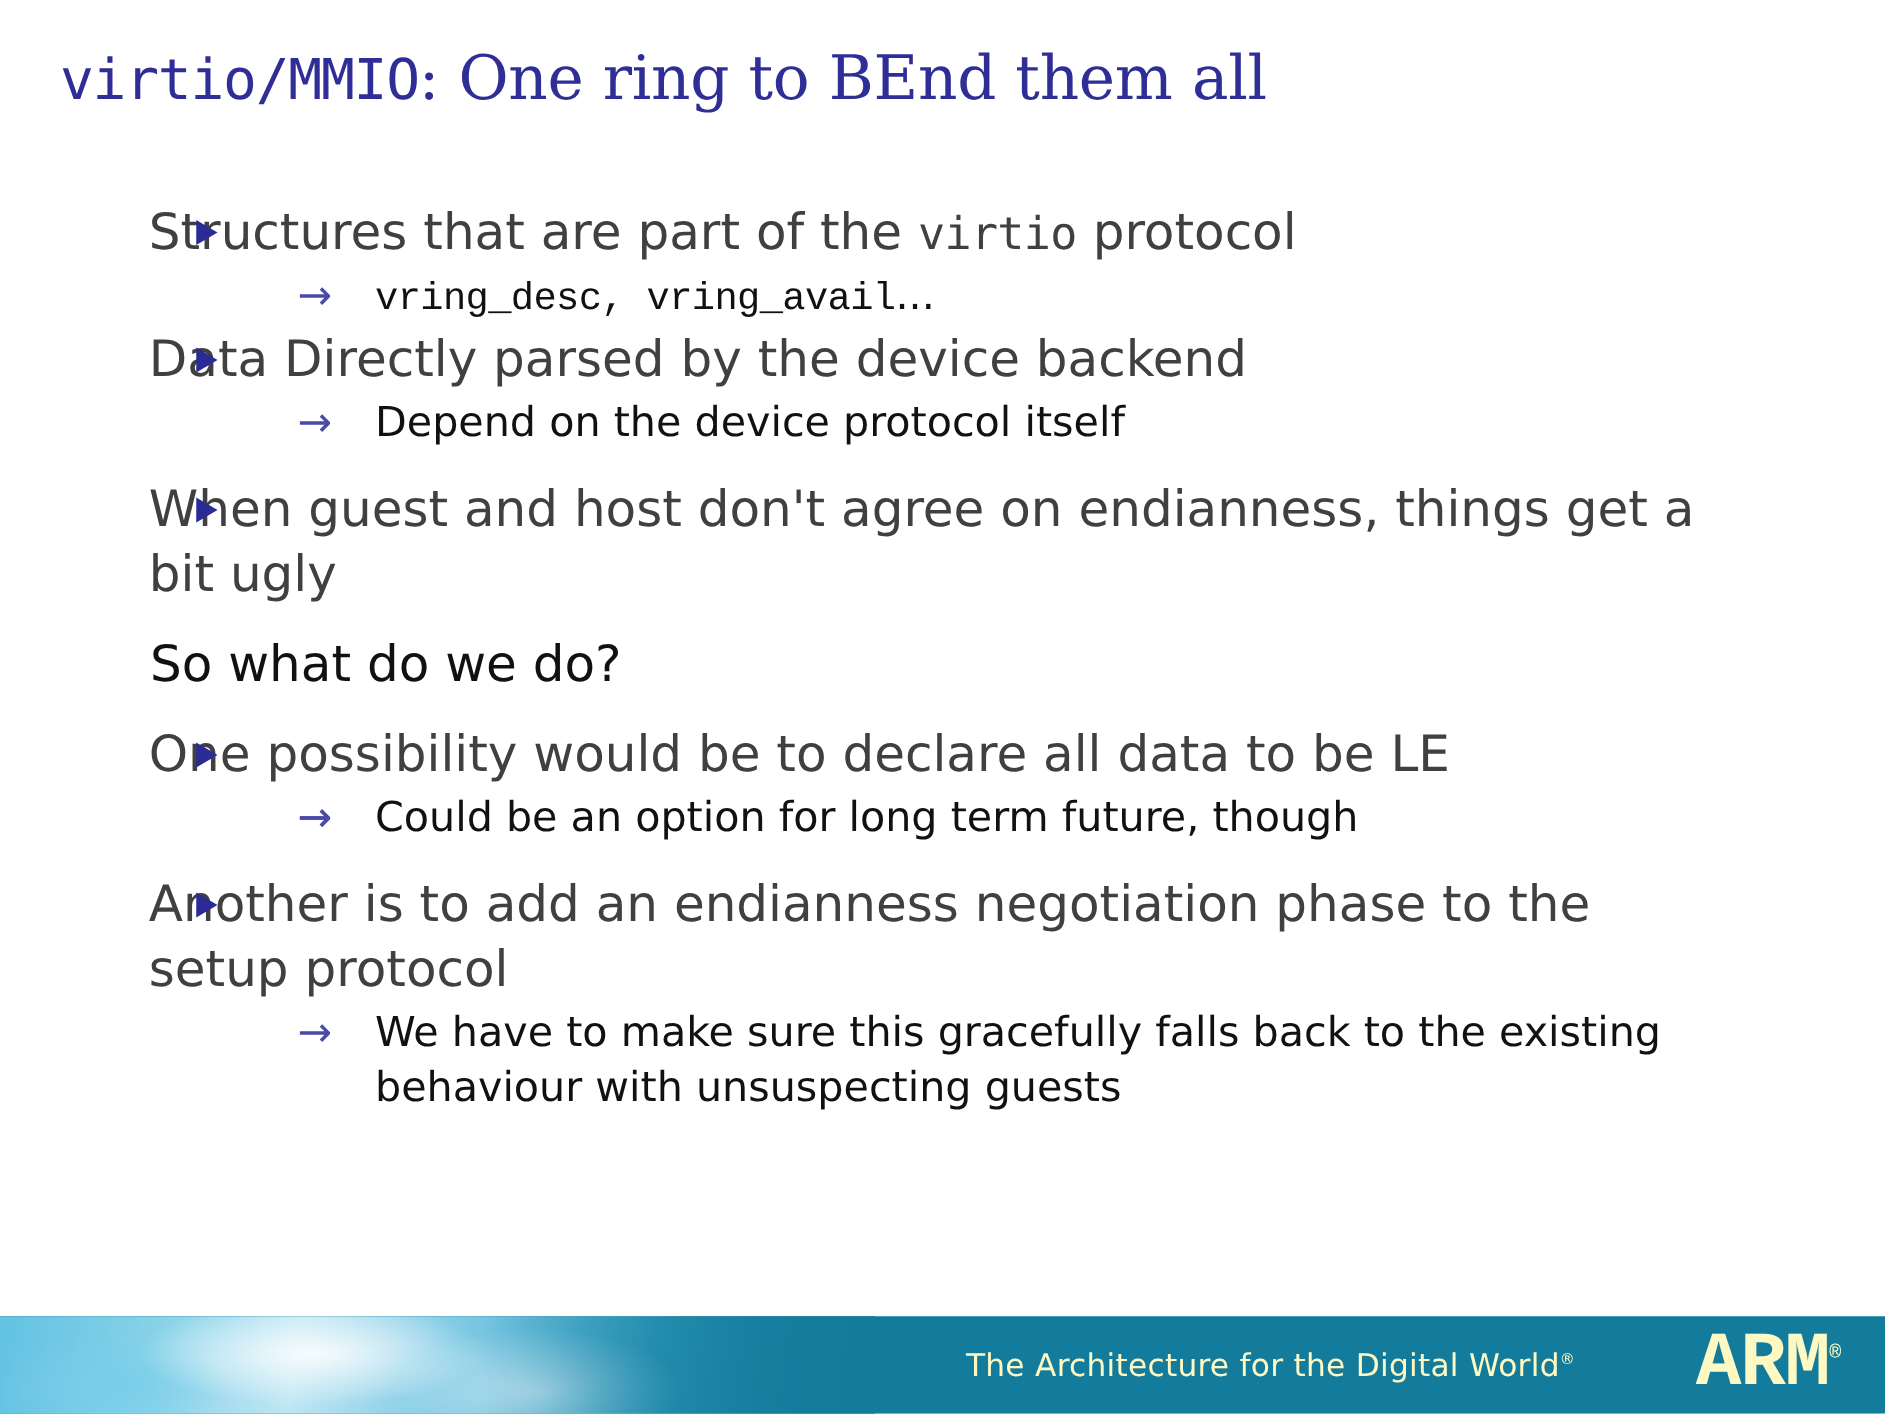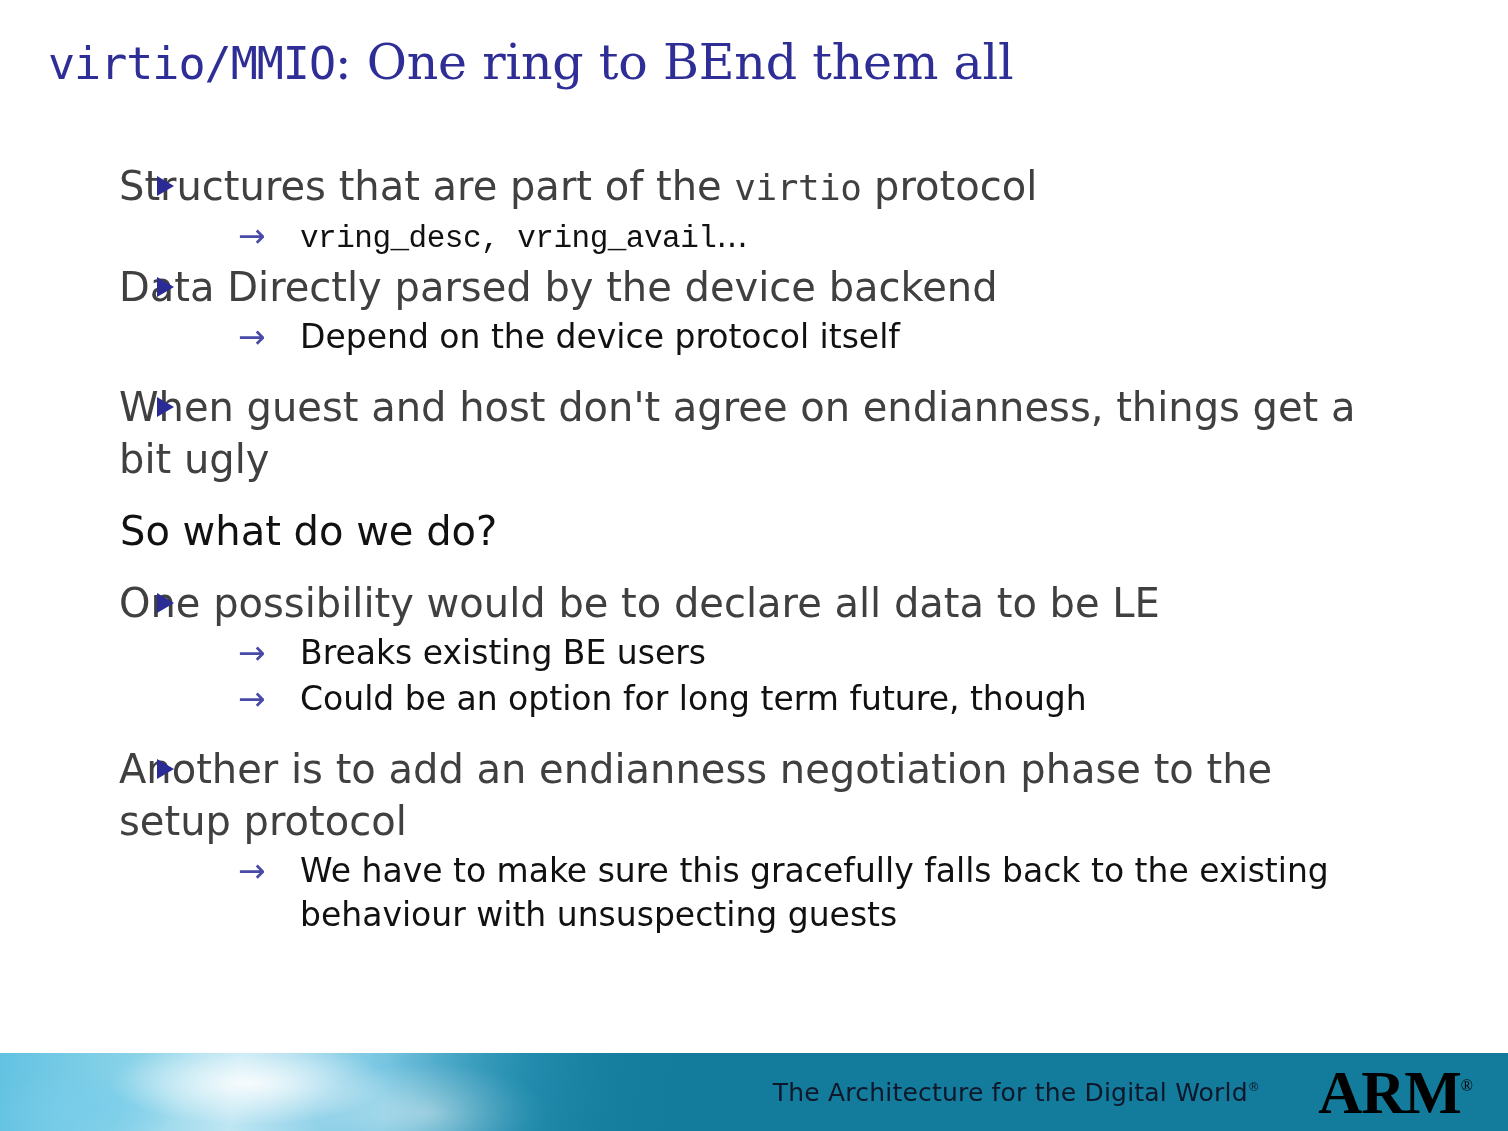--- a/index.html
+++ b/index.html
@@ -131,39 +131,39 @@
     content: "";
     position: absolute;
     inset: 0;
     background: linear-gradient(95deg, rgba(19,123,156,0) 55%, rgba(19,123,156,0.85) 88%, #137b9c 100%);
   }
   .footer-tagline {
     position: absolute;
     right: 248px;
     top: 50%;
     transform: translateY(-50%);
-    color: #0f172a;
+    color: #fef9c3;
     font-size: 25px;
     font-family: "DejaVu Sans", sans-serif;
     white-space: nowrap;
     letter-spacing: 0.2px;
   }
   .footer-tagline .reg {
     font-size: 12px;
     vertical-align: super;
   }
   .footer-logo {
     position: absolute;
     right: 36px;
     top: 50%;
     transform: translateY(-50%);
-    color: #000000;
+    color: #fef9c3;
     font-size: 61px;
     font-weight: bold;
-    font-family: Liberation Serif, serif;
+    font-family: Liberation Mono, monospace;
     letter-spacing: -1px;
     white-space: nowrap;
     line-height: 1;
   }
   .footer-logo .reg {
     font-size: 16px;
     font-weight: normal;
     vertical-align: super;
   }
 </style>
@@ -206,21 +206,20 @@
     <span>So what do we do?</span>
   </div>
 
   <div class="lvl1">
     <span class="bullet-tri"></span>
     <span>One possibility would be to declare all data to be LE</span>
   </div>
 
   <div class="lvl2">
     <span class="arrow">→</span>
-    <span>Breaks existing BE users</span>
   </div>
 
   <div class="lvl2">
     <span class="arrow">→</span>
     <span>Could be an option for long term future, though</span>
   </div>
 
   <div class="lvl1 gap-before">
     <span class="bullet-tri"></span>
     <span>Another is to add an endianness negotiation phase to the setup protocol</span>

